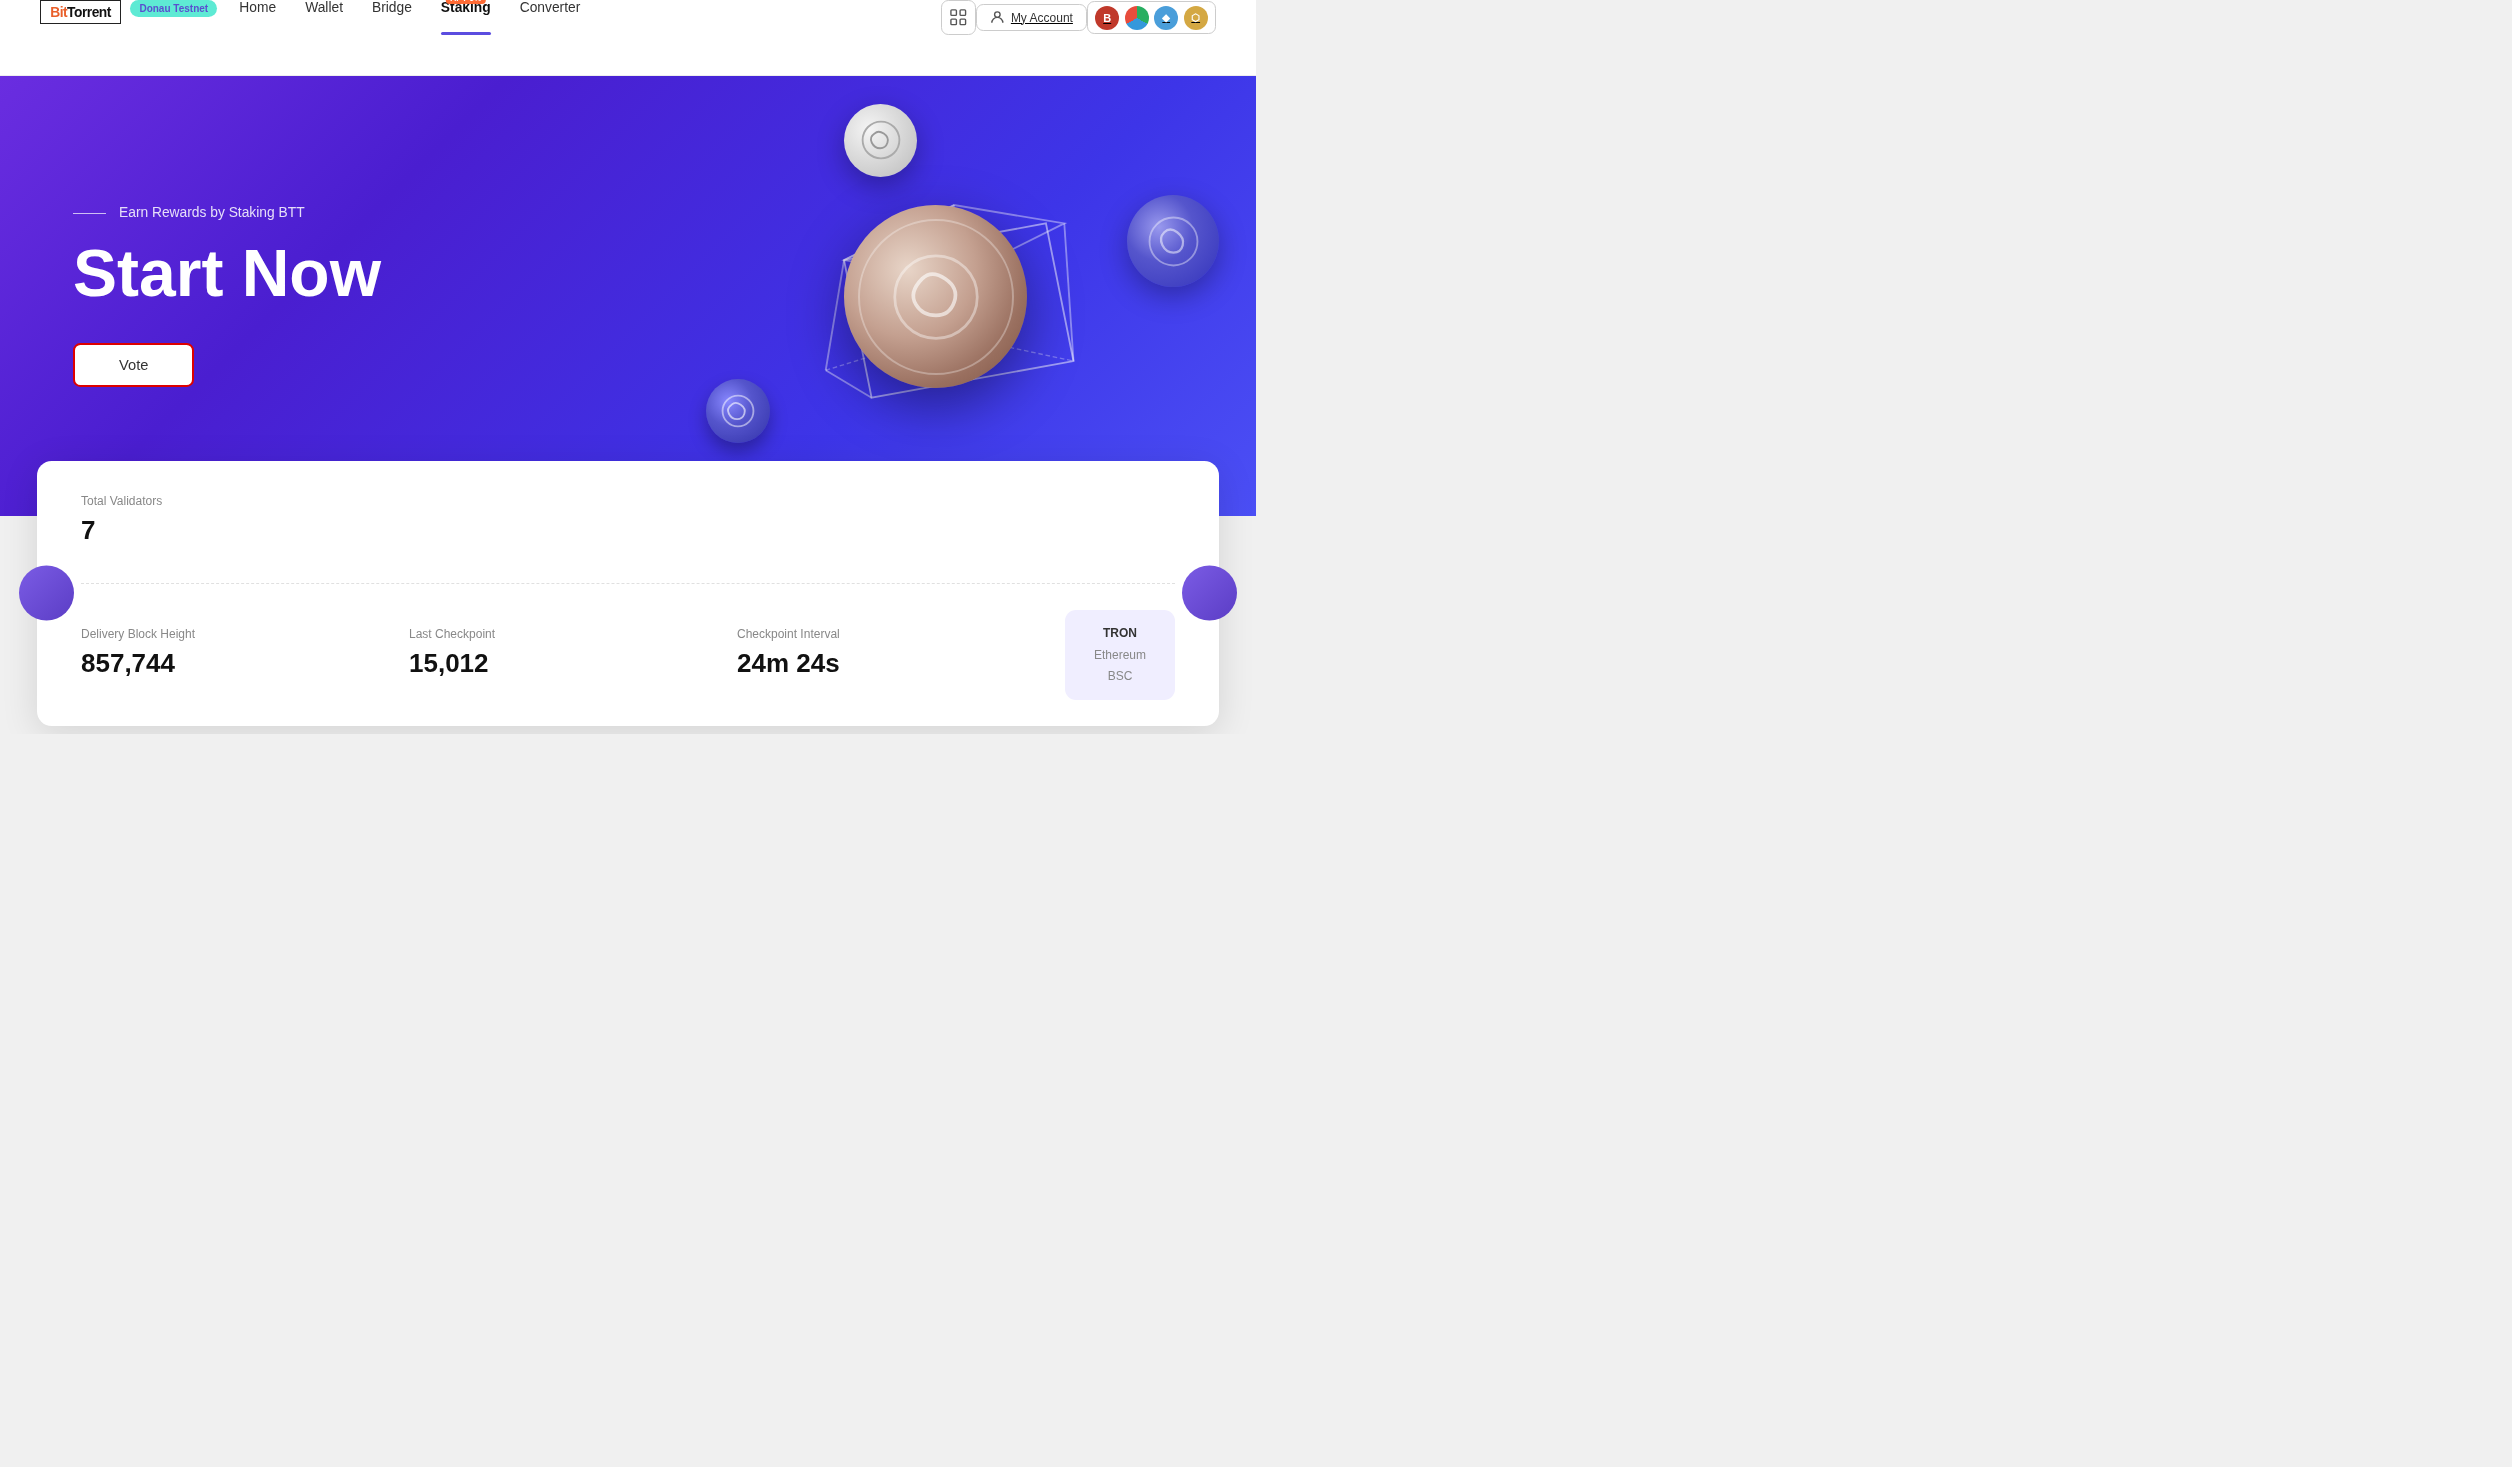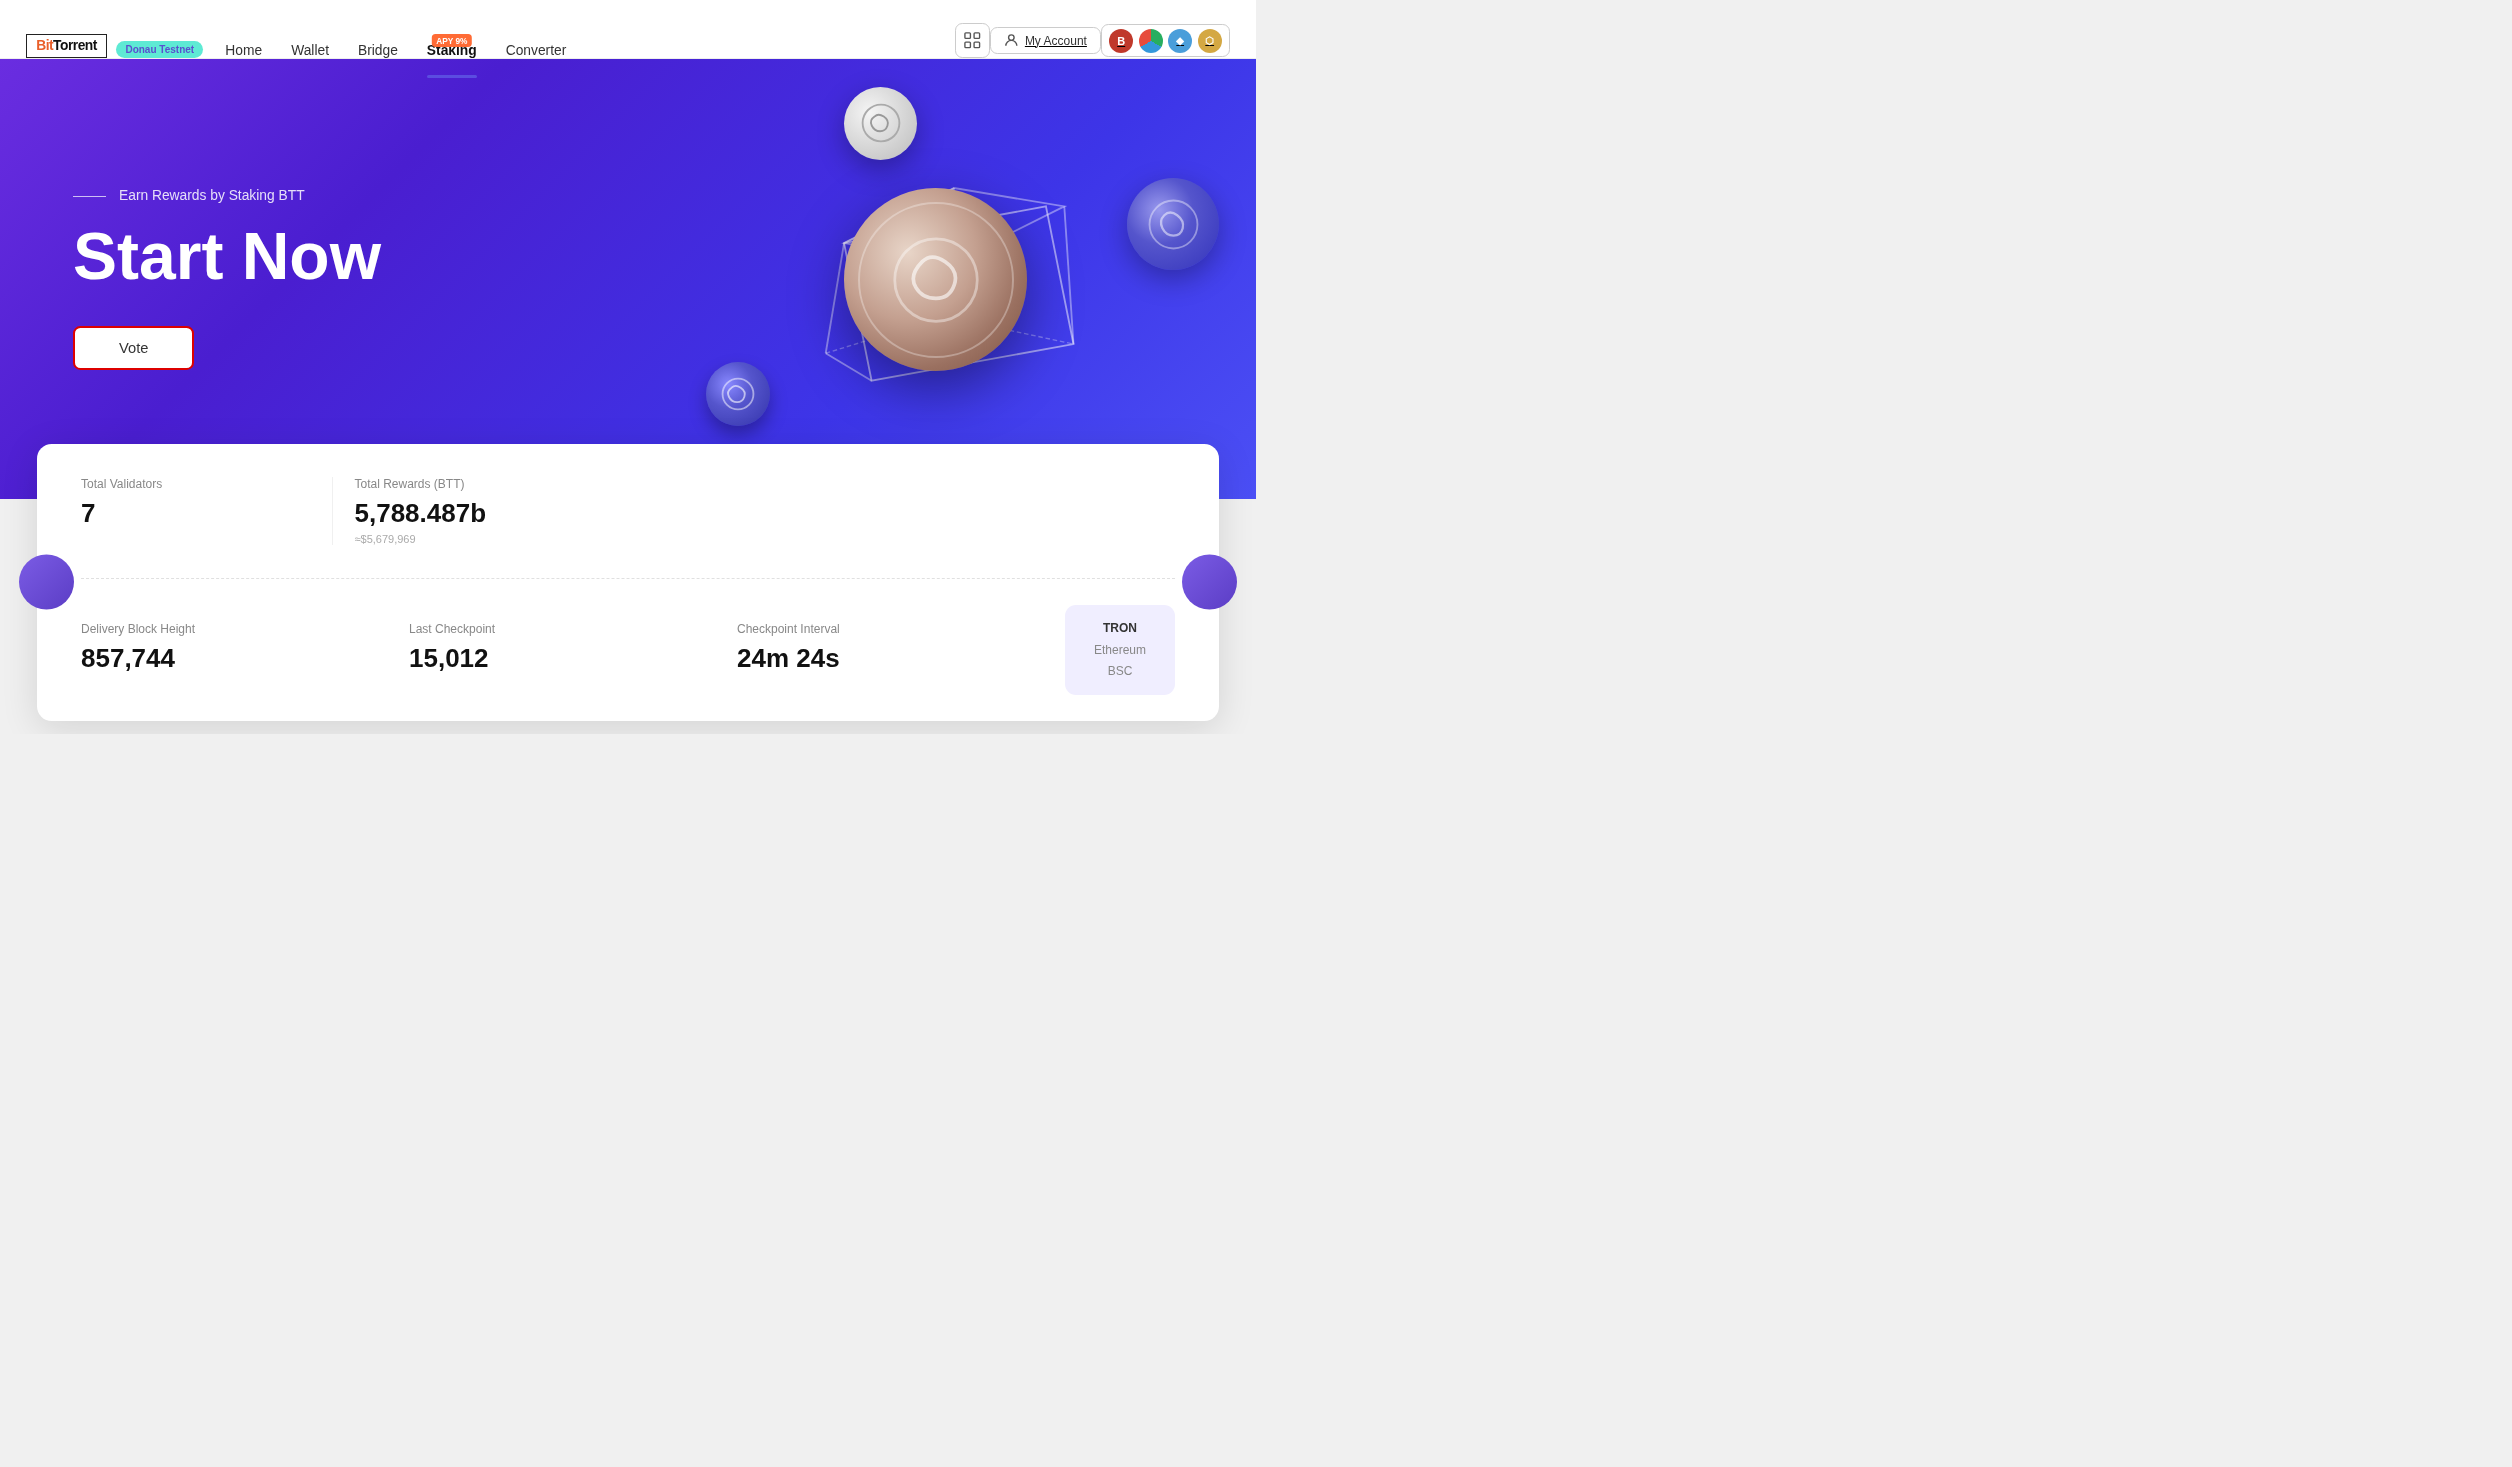--- a/index.html
+++ b/index.html
@@ -7,24 +7,24 @@
       font-family: -apple-system, BlinkMacSystemFont, 'Segoe UI', Arial, sans-serif;
       background: #f0f0f0;
       width: 1256px;
       min-height: 734px;
       overflow-x: hidden;
     }
 
     
     .navbar {
       display: flex;
-      align-items: flex-end;
-      background: #fff;
-      padding: 0 26px;
-      height: 59px;
+      align-items: flex-start;
+      background: #fff;
+      padding: 0 40px;
+      height: 76px;
       border-bottom: 0.9px solid #eee;
       position: relative;
       z-index: 10;
     }
     .logo-box {
       border: 1.8px solid #222;
       padding: 3.7px 9.2px;
       font-weight: 800;
       font-size: 13.8px;
       color: #111;
@@ -440,25 +440,20 @@
 <div class="stats-panel">
   <div class="left-blob"></div>
   <div class="right-blob"></div>
 
   <div class="stats-top">
 
     <div class="stat-item">
       <div class="stat-label">Total Validators</div>
       <div class="stat-value">7</div>
     </div>
-    <div class="stat-item">
-      <div class="stat-label">Total Rewards (BTT)</div>
-      <div class="stat-value">5,788.487b</div>
-      <div class="stat-sub">≈$5,679,969</div>
-    </div>
   </div>
 
   <hr class="stats-divider">
 
   <div class="stats-bottom">
     <div class="bottom-stat-item">
       <div class="stat-label">Delivery Block Height</div>
       <div class="stat-value">857,744</div>
     </div>
     <div class="bottom-stat-item">

